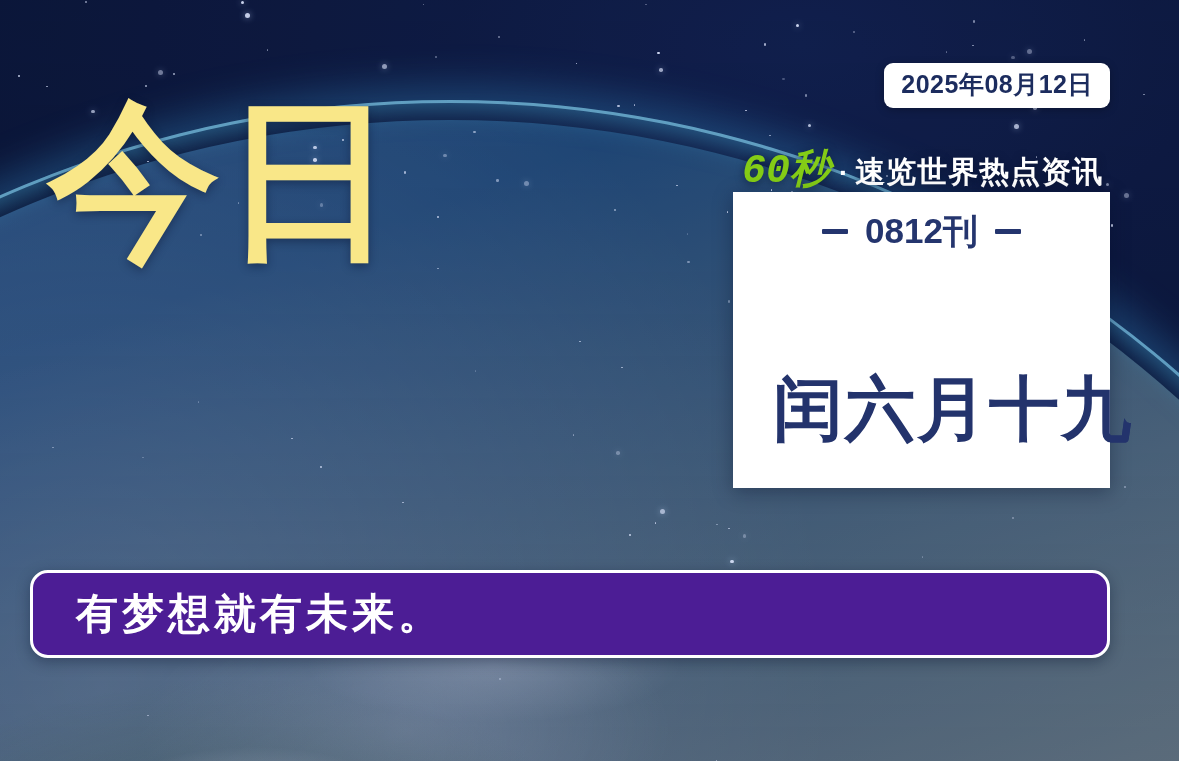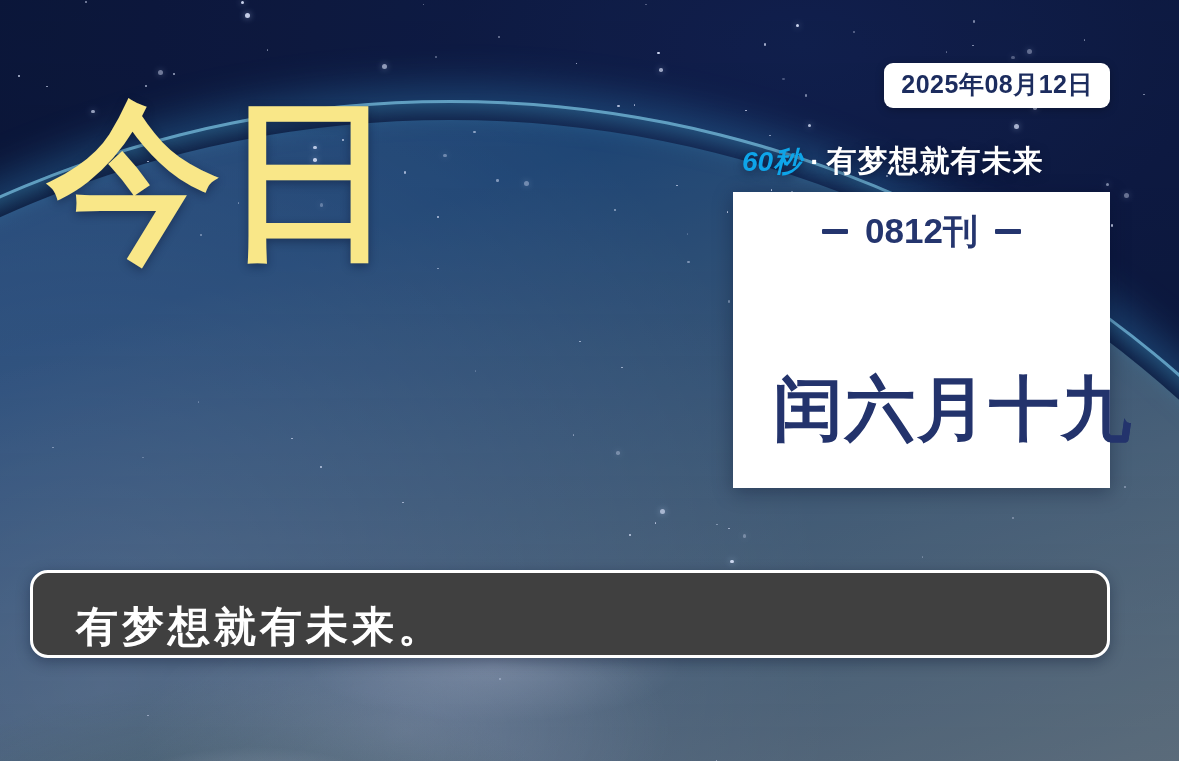--- a/index.html
+++ b/index.html
@@ -149,25 +149,26 @@
   .tagline {
     position: absolute;
     left: 742px;
     top: 141px;
     display: flex;
     align-items: baseline;
     white-space: nowrap;
     text-shadow: 0 2px 8px rgba(8,16,44,0.6);
   }
   .tag-60 {
-    color: #0ea5e9;
+    color: #84cc16;
     font-weight: 700;
     font-style: italic;
-    font-size: 28px;
+    font-size: 40px;
     letter-spacing: 0px;
+    font-family: Liberation Mono, monospace;
   }
   .tag-dot {
     color: #FFFFFF;
     font-weight: 700;
     font-size: 28px;
     margin: 0 7px 0 9px;
   }
   .tag-text {
     color: #FFFFFF;
     font-weight: 700;
@@ -258,25 +259,25 @@
   }
 
   
   .quote-bar {
     position: absolute;
     left: 30px;
     top: 570px;
     width: 1080px;
     height: 88px;
     box-sizing: border-box;
-    background: #404040;
+    background: #4c1d95;
     border: 3px solid #FFFFFF;
     border-radius: 18px;
     display: flex;
-    align-items: flex-end;
+    align-items: center;
     box-shadow: 0 4px 14px rgba(6,14,40,0.35);
   }
   .quote-text {
     color: #FFFFFF;
     font-family: "DejaVu Sans", "Liberation Sans", sans-serif;
     font-weight: 700;
     font-size: 42px;
     letter-spacing: 4px;
     margin-left: 43px;
     white-space: nowrap;
@@ -418,21 +419,21 @@
 
   <div class="date-pill">2025年08月12日</div>
 
   <div class="headline">
     <div class="hl-line hl-jinri">今日</div>
   </div>
 
   <div class="tagline">
     <span class="tag-60">60秒</span>
     <span class="tag-dot">·</span>
-    <span class="tag-text">有梦想就有未来</span>
+    <span class="tag-text">速览世界热点资讯</span>
   </div>
 
   <div class="info-card">
     <div class="info-inner">
       <div class="issue-row">
         <span class="issue-dash"></span>
         <span>0812刊</span>
         <span class="issue-dash"></span>
       </div>
       <div class="lunar">闰六月十九</div>

